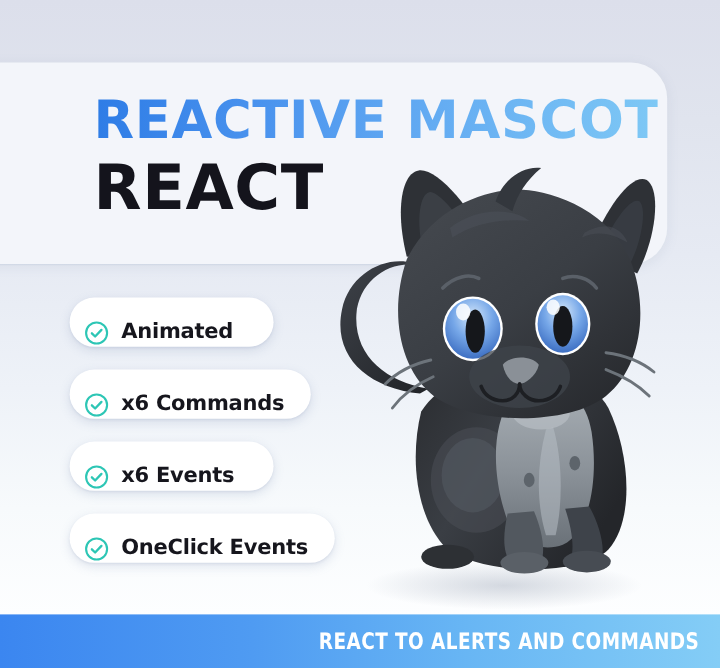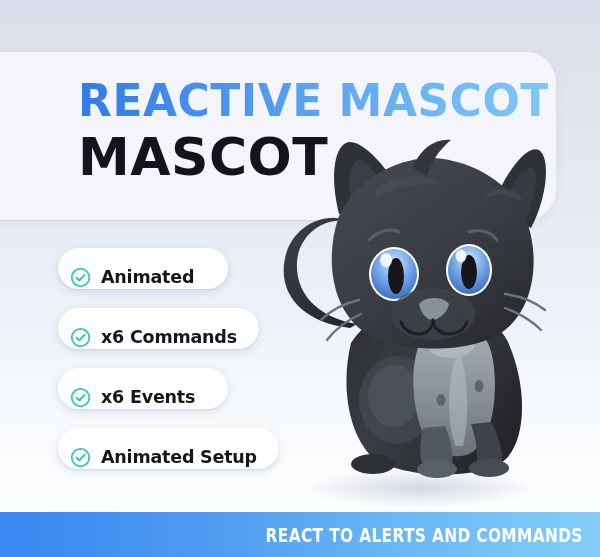--- a/index.html
+++ b/index.html
@@ -91,21 +91,21 @@
     white-space:nowrap;
   }
 </style>
 </head>
 <body>
 
 <div class="header-card"></div>
 
 <div class="title-wrap">
   <div class="title-line1">REACTIVE MASCOT</div>
-  <div class="title-line2">MASCOT</div>
+  <div class="title-line2">REACT</div>
 </div>
 
 <div class="cat-wrap">
   <svg viewBox="0 0 320 382" xmlns="http://www.w3.org/2000/svg">
     <defs>
       <linearGradient id="bodyG" x1="0" y1="0" x2="1" y2="0.6">
         <stop offset="0%" stop-color="#2A2C30"></stop>
         <stop offset="45%" stop-color="#3A3E44"></stop>
         <stop offset="100%" stop-color="#24262A"></stop>
       </linearGradient>
@@ -221,20 +221,20 @@
       <path d="M7.5 12.3 L10.6 15.3 L16.6 9" fill="none" stroke="#2DC6B5" stroke-width="2.2" stroke-linecap="round" stroke-linejoin="round"></path>
     </svg>
     <span class="pill-label">x6 Events</span>
   </div>
 
   <div class="pill">
     <svg class="check-icon" viewBox="0 0 24 24">
       <circle cx="12" cy="12" r="10" fill="none" stroke="#2DC6B5" stroke-width="2"></circle>
       <path d="M7.5 12.3 L10.6 15.3 L16.6 9" fill="none" stroke="#2DC6B5" stroke-width="2.2" stroke-linecap="round" stroke-linejoin="round"></path>
     </svg>
-    <span class="pill-label">Animated Setup</span>
+    <span class="pill-label">OneClick Events</span>
   </div>
 
 </div>
 
 <div class="banner">
   <span class="banner-text">REACT TO ALERTS AND COMMANDS</span>
 </div>
 
 </body></html>

